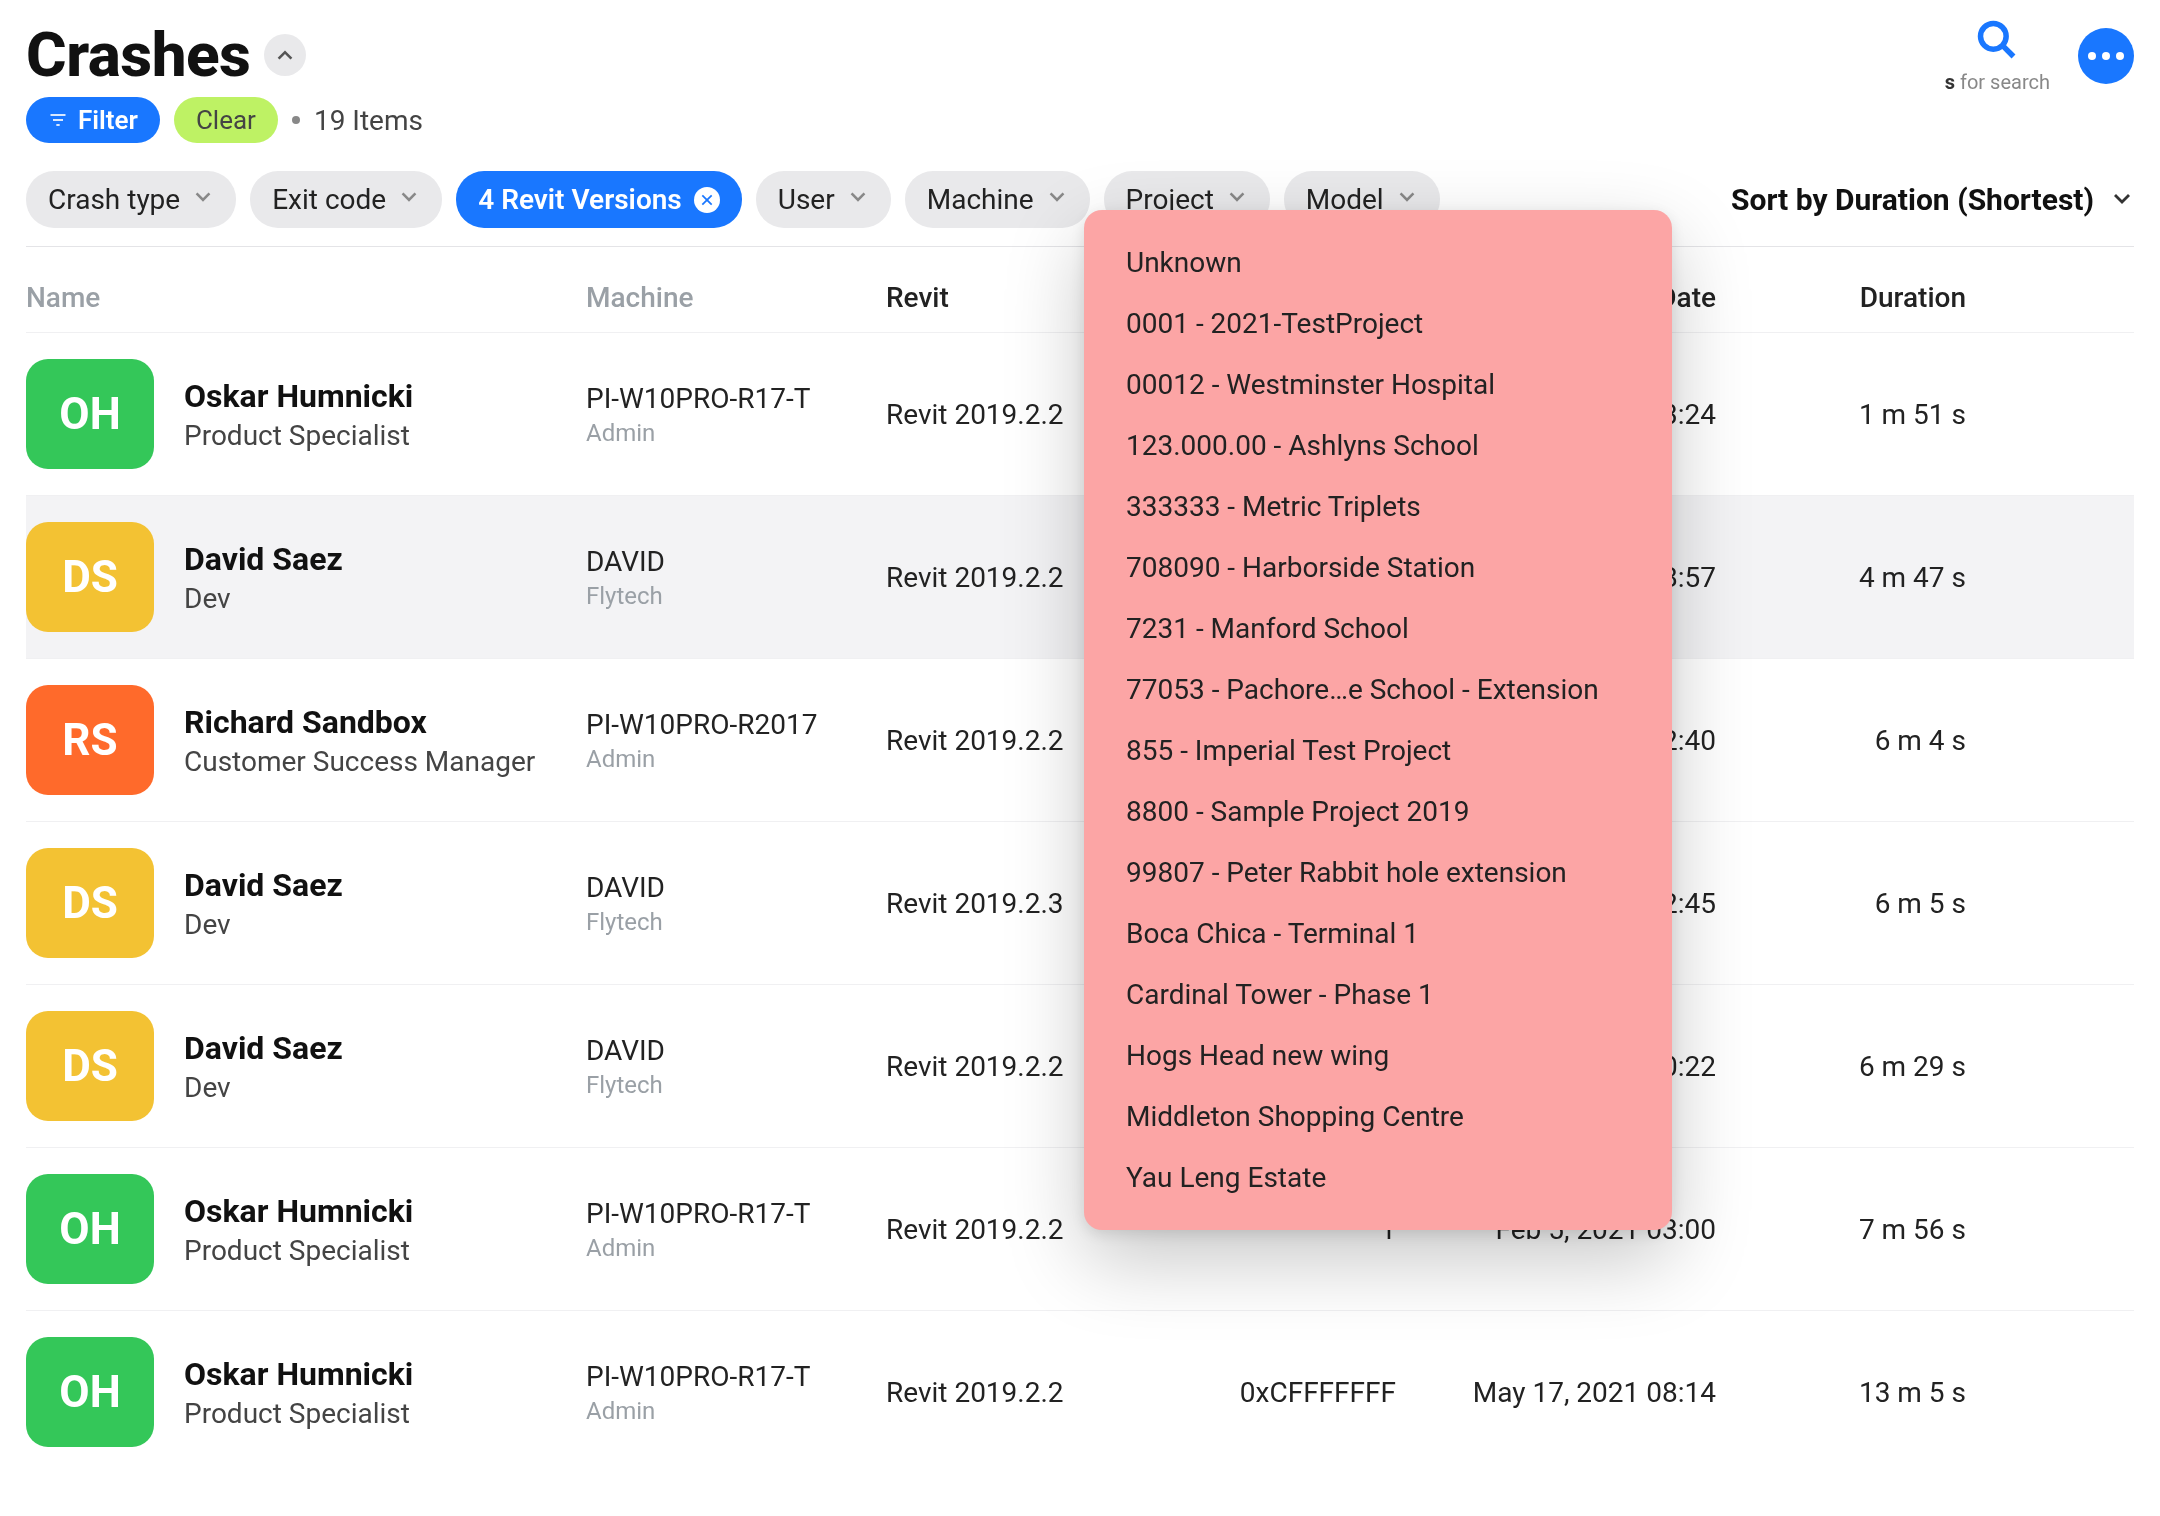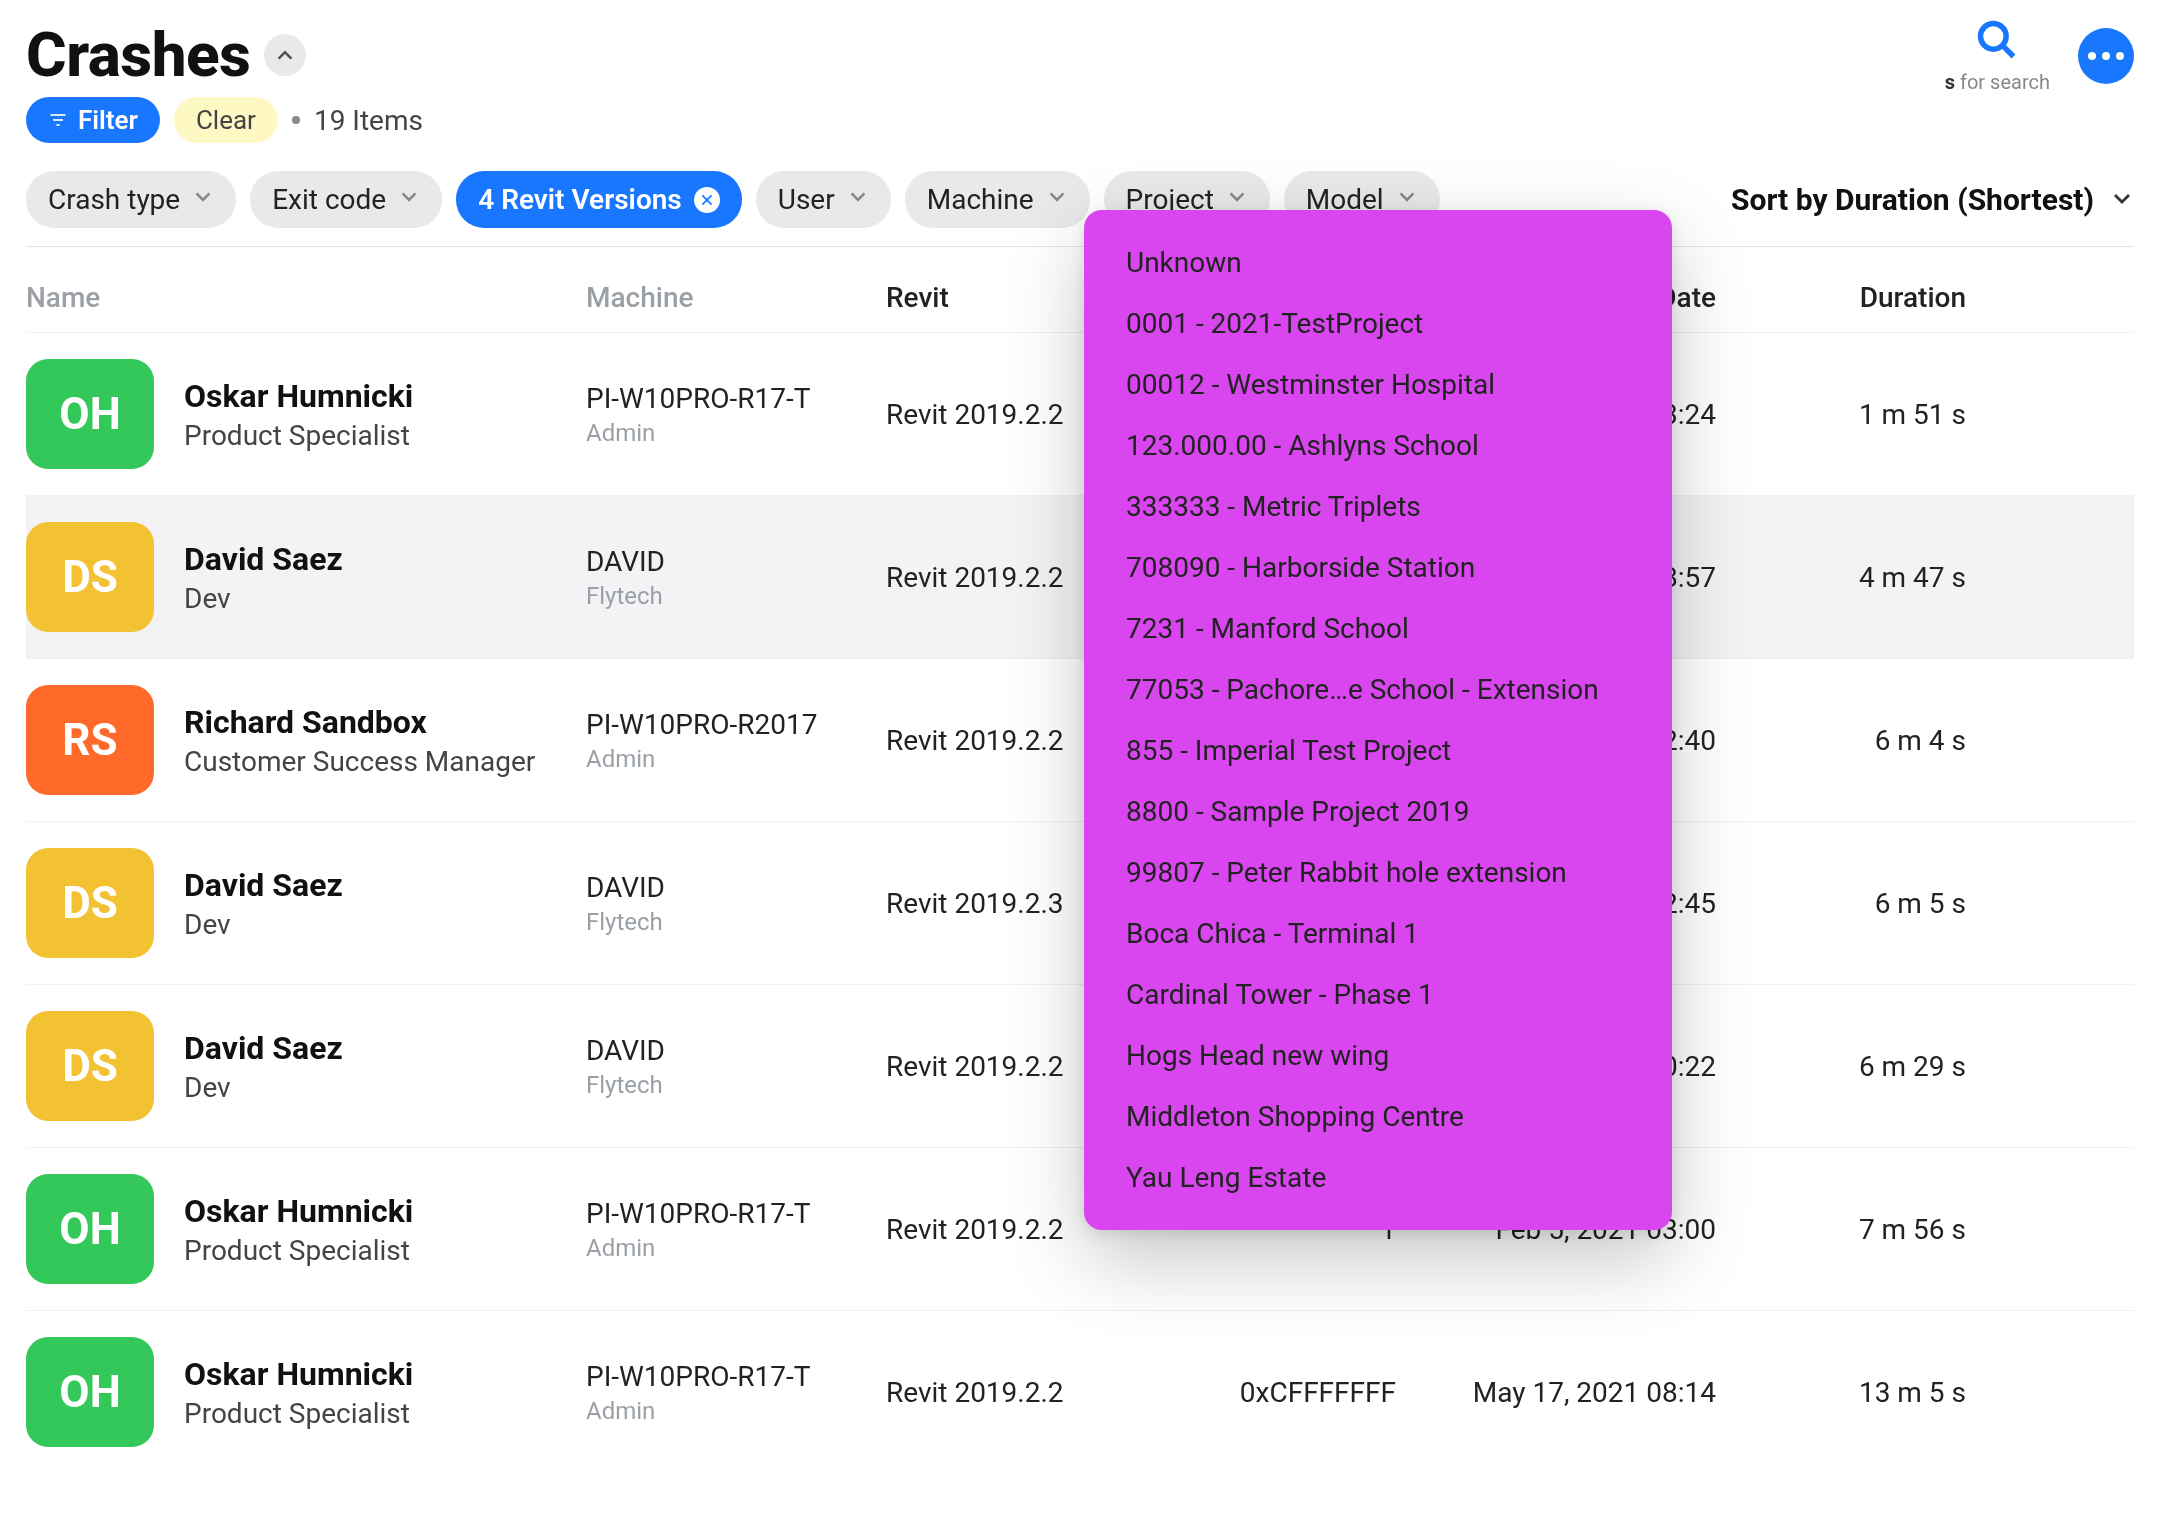--- a/index.html
+++ b/index.html
@@ -52,21 +52,21 @@
   .filter-bar { display: flex; align-items: center; gap: 14px; margin-top: 6px; }
   .pill {
     display: inline-flex; align-items: center; gap: 10px;
     padding: 8px 22px;
     border-radius: 26px;
     font-size: 26px;
     cursor: pointer;
   }
   .pill.blue { background: #1977ff; color: #fff; font-weight: 600; }
   .pill.blue svg { width: 20px; height: 20px; stroke: #fff; stroke-width: 2; fill: none; }
-  .pill.gray { background: #fef9c3; color: #444; }
+  .pill.gray { background: #bef264; color: #444; }
   .item-count { color: #444; font-size: 28px; display: flex; align-items: center; gap: 14px; }
   .item-count .sep { width: 8px; height: 8px; background: #888; border-radius: 4px; display: inline-block; }
 
   
   .chips-row {
     display: flex; align-items: center; justify-content: space-between;
     margin-top: 28px;
     padding-bottom: 18px;
   }
   .chips-left { display: flex; gap: 14px; flex-wrap: wrap; }
@@ -138,21 +138,21 @@
   .c-machine .m-name { font-size: 28px; color: #222; }
   .c-machine .m-sub  { font-size: 24px; color: #9aa0a6; margin-top: 4px; }
   .c-revit, .c-exit, .c-date, .c-duration { font-size: 28px; color: #222; }
 
   
   .dropdown {
     position: absolute;
     left: 1084px;
     top: 210px;
     width: 588px;
-    background: #d946ef;
+    background: #fca5a5;
     border-radius: 18px;
     box-shadow: 0 30px 80px rgba(0,0,0,0.22), 0 4px 14px rgba(0,0,0,0.10);
     padding: 22px 0;
     z-index: 50;
   }
   .dropdown .opt {
     padding: 14px 42px;
     font-size: 28px;
     color: #222;
     cursor: pointer;

